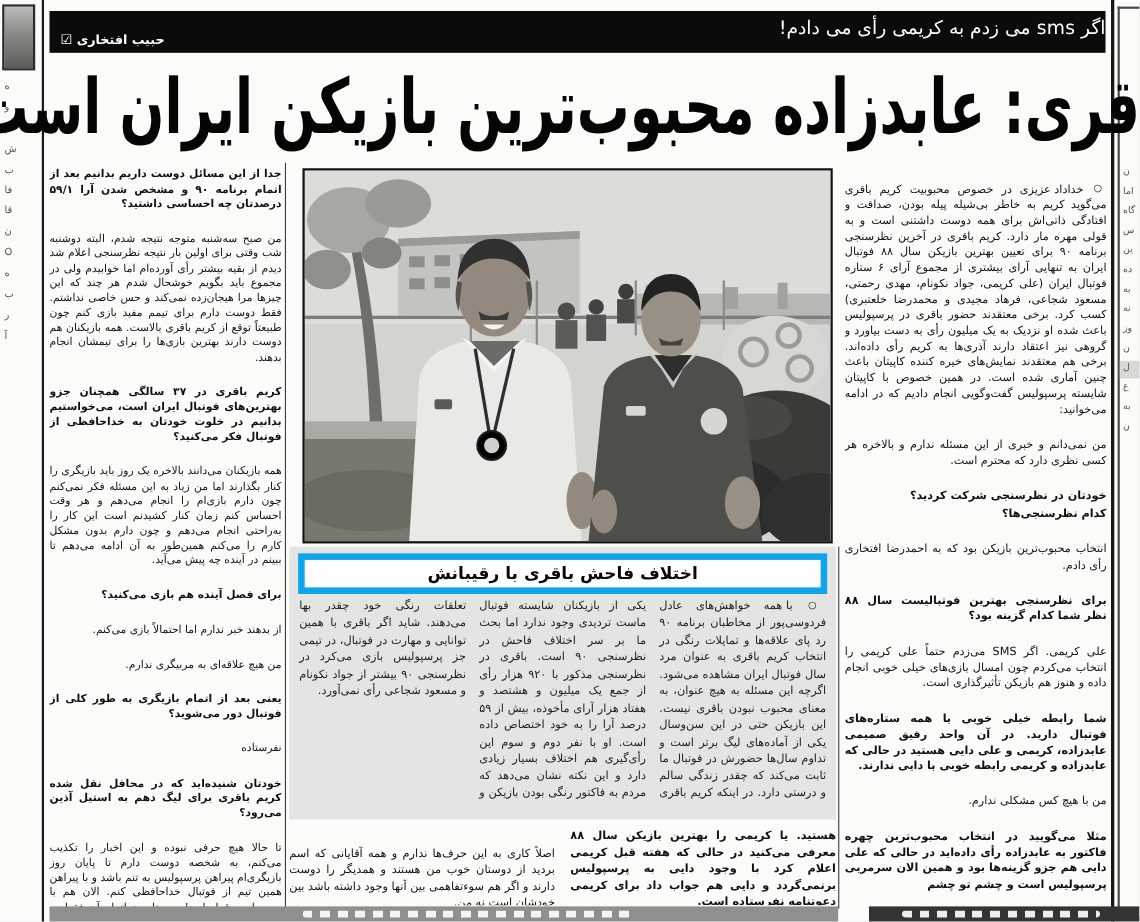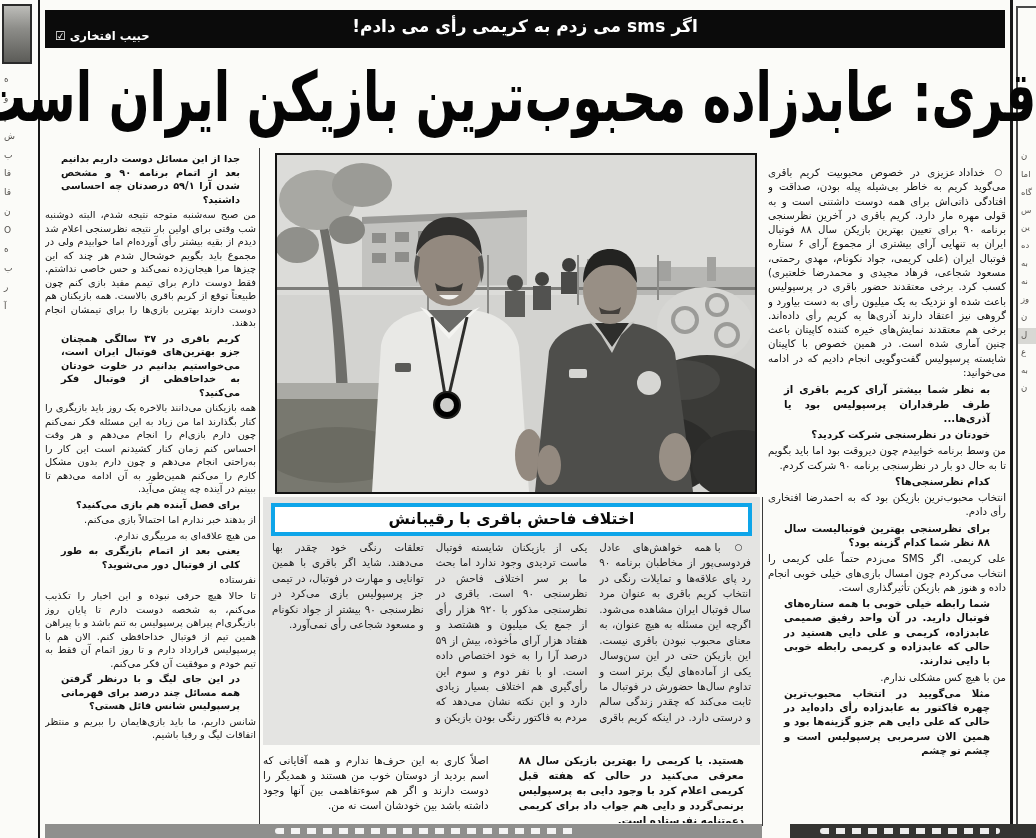--- a/index.html
+++ b/index.html
@@ -12,47 +12,47 @@
   .edge-frag{position:absolute;font-size:9px;color:#55524e;white-space:pre-line;line-height:2.1;}
   .edge-left .edge-frag{left:4px;top:70px;width:30px;text-align:left;}
   .rule-left{position:absolute;left:38px;top:0;width:2px;height:838px;background:#181818;}
   .rule-right{position:absolute;left:1010px;top:0;width:3px;height:838px;background:#181818;}
   .edge-right{position:absolute;left:1016px;top:6px;width:20px;height:826px;
               border-top:2px solid #4a4a4a;border-left:2px solid #4a4a4a;border-bottom:2px solid #4a4a4a;}
   .edge-right .edge-frag{left:3px;top:140px;width:16px;text-align:left;font-size:8.5px;}
   .edge-band{position:absolute;left:0;top:320px;width:20px;height:16px;background:#d8d8d4;}
   
   .topbar{position:absolute;left:45px;top:10px;width:960px;height:38px;background:#0b0b0b;color:#fff;}
-  .kicker{position:absolute;left:0;right:0;top:6px;text-align:center;direction:rtl;
-          font-size:17px;font-weight:bold;letter-spacing:.2px;}
+  .kicker{position:absolute;left:0;right:0;top:6px;direction:rtl;
+          font-size:17px;font-weight:normal;letter-spacing:.2px;}
   .byline{position:absolute;left:10px;bottom:5px;display:flex;align-items:center;gap:4px;
           font-size:11.5px;font-weight:bold;direction:ltr;}
   .byline .check{font-size:12px;line-height:1;}
   
   .headline{position:absolute;left:45px;top:48px;width:960px;height:98px;display:flex;
             align-items:center;justify-content:center;direction:rtl;overflow:visible;}
   .headline span{font-size:46px;font-weight:bold;white-space:nowrap;color:#050505;
                  transform:scale(1.04,1.5);transform-origin:center;letter-spacing:-1px;}
   
   .col{position:absolute;direction:rtl;text-align:justify;overflow:hidden;}
   .col-left{left:45px;top:150px;width:211px;height:676px;font-size:9.8px;line-height:1.38;}
   .col-right{left:768px;top:150px;width:238px;height:676px;font-size:10.2px;line-height:1.4;}
-  .q{font-weight:bold;margin:2px 16px;}
-  .a{margin:2px 0;}
+  .q{font-weight:bold;margin:2px 0;}
+  .a{margin:18px 0;}
   .lead{margin:16px 0 3px 0;}
   .bullet{font-size:9px;vertical-align:1px;padding-left:2px;}
   .rule-mid{position:absolute;left:259px;top:148px;width:1px;height:678px;background:#3a3a3a;}
   .rule-mid2{position:absolute;left:762px;top:497px;width:1px;height:329px;background:#3a3a3a;}
   
   .photo{position:absolute;left:275px;top:153px;width:478px;height:337px;border:2px solid #121212;
          background:#d2d2cf;overflow:hidden;}
   .photo svg{display:block;}
   
   .graybox{position:absolute;left:263px;top:497px;width:497px;height:248px;background:#e4e4e2;}
-  .graybox-title{margin:6px 8px 4px 8px;background:#fff;border:4px solid #0ea5e9;text-align:center;
+  .graybox-title{margin:6px 8px 4px 8px;background:#fff;border:6px solid #0ea5e9;text-align:center;
                  font-size:15.5px;font-weight:bold;direction:rtl;padding:3px 0 4px 0;color:#0a0a0a;}
   .graybox-body{direction:rtl;text-align:justify;font-size:10.3px;line-height:1.5;
                 padding:0 9px;height:200px;overflow:hidden;
                 column-count:3;column-gap:12px;column-fill:auto;color:#1c1c1c;}
   
   .belowbox{position:absolute;left:263px;top:751px;width:497px;height:72px;display:flex;
             direction:rtl;gap:14px;overflow:hidden;}
   .belowbox > div{flex:1;font-size:10.3px;line-height:1.45;text-align:justify;}
   
   .bar{position:absolute;top:824px;height:14px;overflow:hidden;}
@@ -120,20 +120,21 @@
   <div class="col col-left">
     <div class="q">جدا از این مسائل دوست داریم بدانیم بعد از اتمام برنامه ۹۰ و مشخص شدن آرا ۵۹/۱ درصدتان چه احساسی داشتید؟</div>
     <div class="a">من صبح سه‌شنبه متوجه نتیجه شدم، البته دوشنبه شب وقتی برای اولین بار نتیجه نظرسنجی اعلام شد دیدم از بقیه بیشتر رأی آورده‌ام اما خوابیدم ولی در مجموع باید بگویم خوشحال شدم هر چند که این چیزها مرا هیجان‌زده نمی‌کند و حس خاصی نداشتم. فقط دوست دارم برای تیمم مفید بازی کنم چون طبیعتاً توقع از کریم باقری بالاست. همه بازیکنان هم دوست دارند بهترین بازی‌ها را برای تیمشان انجام بدهند.</div>
     <div class="q">کریم باقری در ۳۷ سالگی همچنان جزو بهترین‌های فوتبال ایران است، می‌خواستیم بدانیم در خلوت خودتان به خداحافظی از فوتبال فکر می‌کنید؟</div>
     <div class="a">همه بازیکنان می‌دانند بالاخره یک روز باید بازیگری را کنار بگذارند اما من زیاد به این مسئله فکر نمی‌کنم چون دارم بازی‌ام را انجام می‌دهم و هر وقت احساس کنم زمان کنار کشیدنم است این کار را به‌راحتی انجام می‌دهم و چون دارم بدون مشکل کارم را می‌کنم همین‌طور به آن ادامه می‌دهم تا ببینم در آینده چه پیش می‌آید.</div>
     <div class="q">برای فصل آینده هم بازی می‌کنید؟</div>
     <div class="a">از بدهند خبر ندارم اما احتمالاً بازی می‌کنم.</div>
     <div class="a">من هیچ علاقه‌ای به مربیگری ندارم.</div>
     <div class="q">یعنی بعد از اتمام بازیگری به طور کلی از فوتبال دور می‌شوید؟</div>
     <div class="a">نفرستاده</div>
+    <div class="q">خودتان شنیده‌اید که در محافل نقل شده کریم باقری برای لیگ دهم به استیل آذین می‌رود؟</div>
     <div class="a">تا حالا هیچ حرفی نبوده و این اخبار را تکذیب می‌کنم، به شخصه دوست دارم تا پایان روز بازیگری‌ام پیراهن پرسپولیس به تنم باشد و با پیراهن همین تیم از فوتبال خداحافظی کنم. الان هم با پرسپولیس قرارداد دارم و تا روز اتمام آن فقط به تیم خودم و موفقیت آن فکر می‌کنم.</div>
     <div class="q">در این جای لیگ و با درنظر گرفتن همه مسائل چند درصد برای قهرمانی پرسپولیس شانس قائل هستی؟</div>
     <div class="a">شانس داریم، ما باید بازی‌هایمان را ببریم و منتظر اتفاقات لیگ و رقبا باشیم.</div>
   </div>
   <div class="rule-mid"></div>
 
   <div class="photo">
     <svg width="478" height="337" viewBox="0 0 478 337" xmlns="http://www.w3.org/2000/svg">
       <rect x="0" y="0" width="478" height="337" fill="#d3d3d0"></rect>
       <rect x="0" y="0" width="478" height="140" fill="#dcdcd9"></rect>
@@ -228,23 +229,22 @@
   <div class="belowbox">
     <div class="q">هستید. یا کریمی را بهترین بازیکن سال ۸۸ معرفی می‌کنید در حالی که هفته قبل کریمی اعلام کرد با وجود دایی به پرسپولیس برنمی‌گردد و دایی هم جواب داد برای کریمی دعوتنامه نفرستاده است.</div>
     <div class="a">اصلاً کاری به این حرف‌ها ندارم و همه آقایانی که اسم بردید از دوستان خوب من هستند و همدیگر را دوست دارند و اگر هم سوءتفاهمی بین آنها وجود داشته باشد بین خودشان است نه من.</div>
   </div>
 
   <div class="col col-right">
     <div class="a lead">
       <span class="bullet">○</span>
       <span>خداداد عزیزی در خصوص محبوبیت کریم باقری می‌گوید کریم به خاطر بی‌شیله پیله بودن، صداقت و افتادگی ذاتی‌اش برای همه دوست داشتنی است و به قولی مهره مار دارد. کریم باقری در آخرین نظرسنجی برنامه ۹۰ برای تعیین بهترین بازیکن سال ۸۸ فوتبال ایران به تنهایی آرای بیشتری از مجموع آرای ۶ ستاره فوتبال ایران (علی کریمی، جواد نکونام، مهدی رحمتی، مسعود شجاعی، فرهاد مجیدی و محمدرضا خلعتبری) کسب کرد. برخی معتقدند حضور باقری در پرسپولیس باعث شده او نزدیک به یک میلیون رأی به دست بیاورد و گروهی نیز اعتقاد دارند آذری‌ها به کریم رأی داده‌اند. برخی هم معتقدند نمایش‌های خیره کننده کاپیتان باعث چنین آماری شده است. در همین خصوص با کاپیتان شایسته پرسپولیس گفت‌وگویی انجام دادیم که در ادامه می‌خوانید:</span>
     </div>
-    <div class="q">به نظر شما بیشتر آرای کریم باقری از طرف طرفداران پرسپولیس بود یا آذری‌ها...</div>
+    <div class="a">من نمی‌دانم و خبری از این مسئله ندارم و بالاخره هر کسی نظری دارد که محترم است.</div>
     <div class="q">خودتان در نظرسنجی شرکت کردید؟</div>
-    <div class="a">من وسط برنامه خوابیدم چون دیروقت بود اما باید بگویم تا به حال دو بار در نظرسنجی برنامه ۹۰ شرکت کردم.</div>
     <div class="q">کدام نظرسنجی‌ها؟</div>
     <div class="a">انتخاب محبوب‌ترین بازیکن بود که به احمدرضا افتخاری رأی دادم.</div>
     <div class="q">برای نظرسنجی بهترین فوتبالیست سال ۸۸ نظر شما کدام گزینه بود؟</div>
     <div class="a">علی کریمی. اگر SMS می‌زدم حتماً علی کریمی را انتخاب می‌کردم چون امسال بازی‌های خیلی خوبی انجام داده و هنوز هم بازیکن تأثیرگذاری است.</div>
     <div class="q">شما رابطه خیلی خوبی با همه ستاره‌های فوتبال دارید. در آن واحد رفیق صمیمی عابدزاده، کریمی و علی دایی هستید در حالی که عابدزاده و کریمی رابطه خوبی با دایی ندارند.</div>
     <div class="a">من با هیچ کس مشکلی ندارم.</div>
     <div class="q">مثلا می‌گویید در انتخاب محبوب‌ترین چهره فاکتور به عابدزاده رأی داده‌اید در حالی که علی دایی هم جزو گزینه‌ها بود و همین الان سرمربی پرسپولیس است و چشم تو چشم</div>
   </div>
 
   <div class="bar bar-left">

